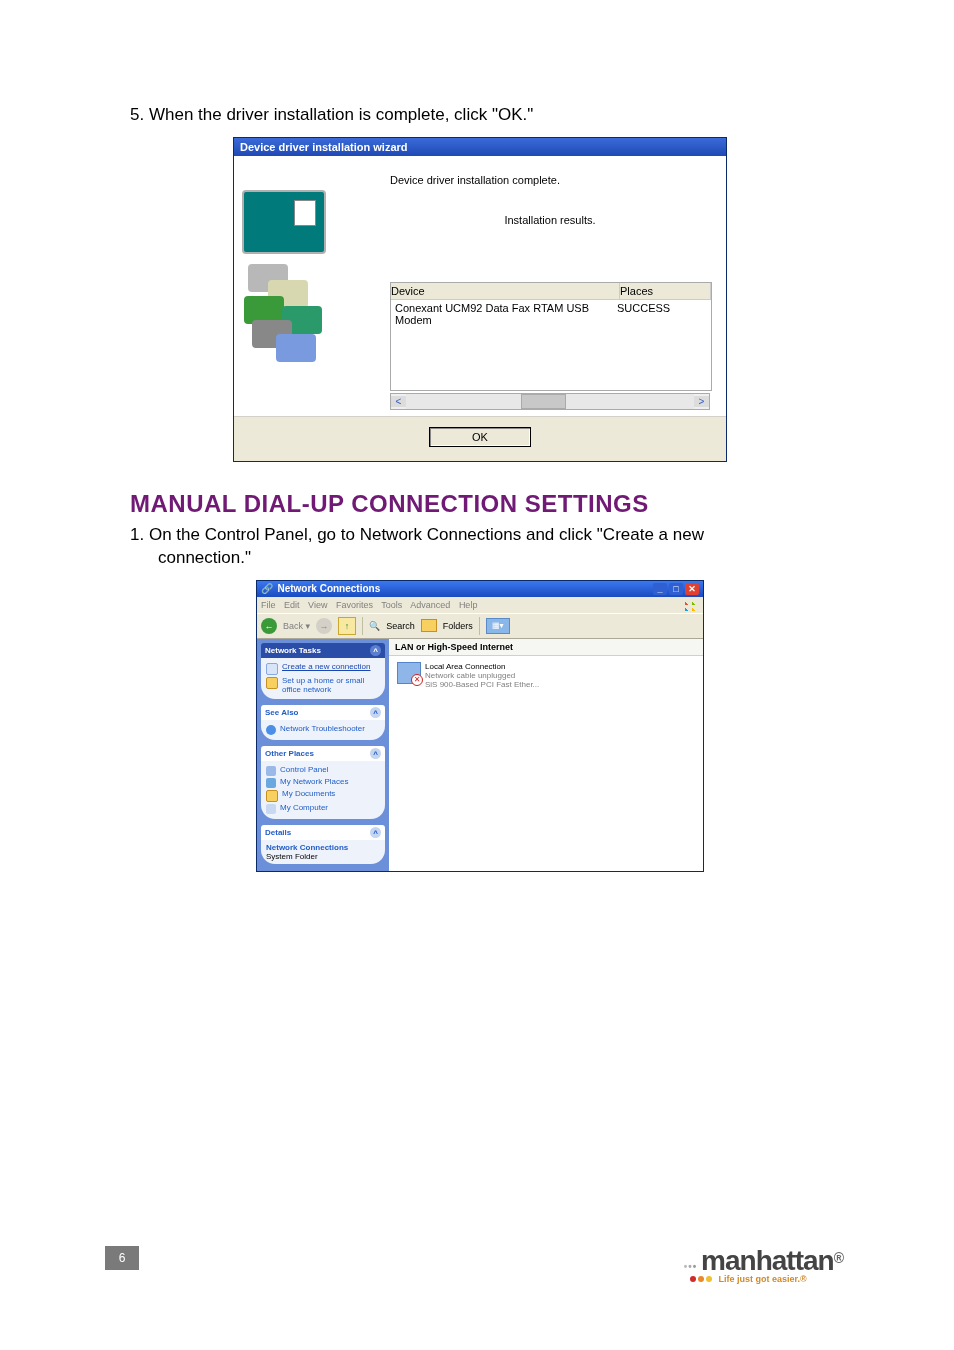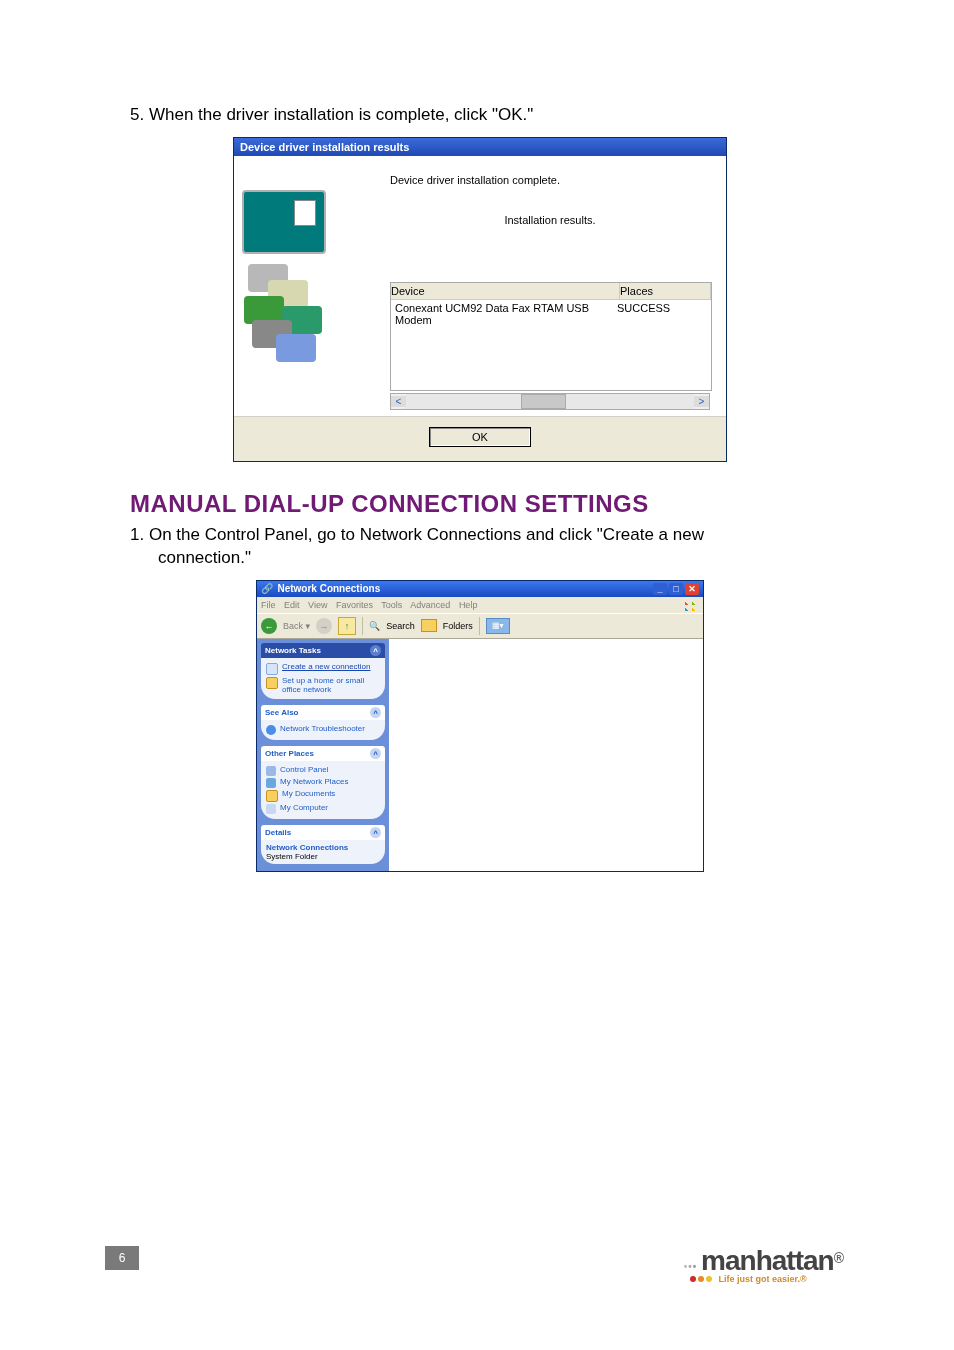--- a/index.html
+++ b/index.html
@@ -371,21 +371,21 @@
 
 <div class="page">
 
   <div class="step">
     <span class="num">5.</span>
     <span class="body">When the driver installation is complete, click "OK."</span>
   </div>
 
   <div class="wizard-wrap">
     <div class="wizard">
-      <div class="wiz-title">Device driver installation results</div>
+      <div class="wiz-title">Device driver installation wizard</div>
       <div class="wiz-body">
         <div class="wiz-left">
           <div class="monitor">
               <div class="mon-doc"></div>
             </div>
           <div class="hw-stack">
             <div class="blob" style="left:6px; top:6px;  background:#b8b8b8;"></div>
             <div class="blob" style="left:26px;top:22px; background:#d8d8b0;"></div>
             <div class="blob" style="left:2px; top:38px; background:#3a9a3a;"></div>
             <div class="blob" style="left:40px;top:48px; background:#2a9a6a;"></div>
@@ -533,20 +533,31 @@
               <span>Details</span>
               <span class="chev">˄</span>
             </div>
             <div class="pb" style="color:#000;">
               <div style="font-weight:bold;color:#215dc6;">Network Connections</div>
               <div style="color:#000;">System Folder</div>
             </div>
           </div>
 
         </div>
+        <div class="content-area">
+          <div class="content-hdr">LAN or High-Speed Internet</div>
+          <div class="lac">
+            <div class="lac-ico"></div>
+            <div>
+              <div class="title">Local Area Connection</div>
+              <div class="sub">Network cable unplugged</div>
+              <div class="sub">SiS 900-Based PCI Fast Ether...</div>
+            </div>
+          </div>
+        </div>
       </div>
     </div>
   </div>
 </div>
 
 <div class="page-num">6</div>
 
 <div class="brand">
   <div>
     <span class="dots" style="color:#888;">

